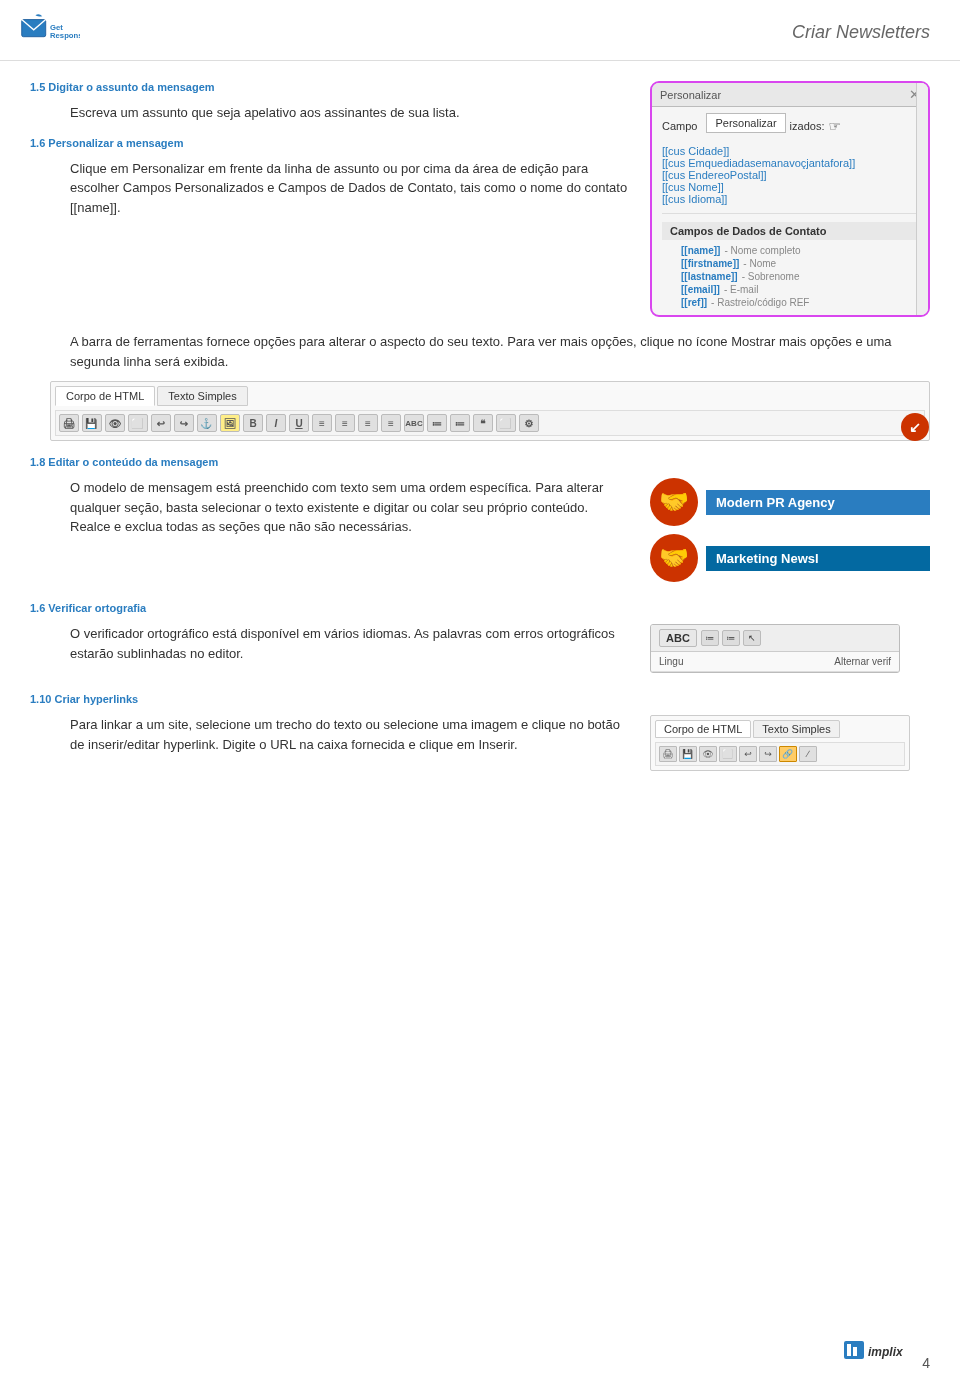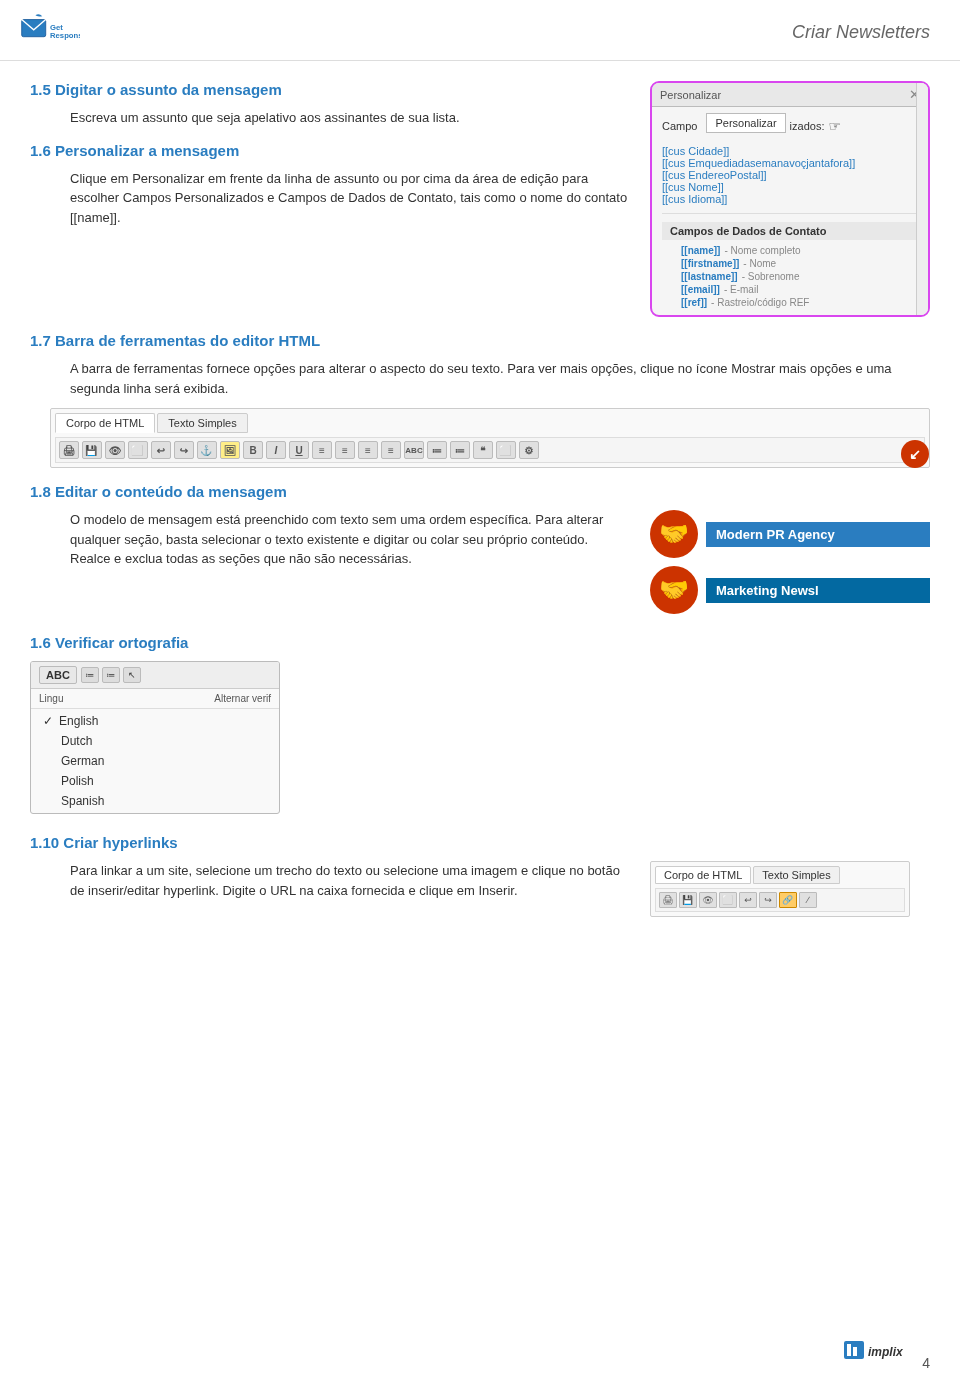--- a/index.html
+++ b/index.html
@@ -38,21 +38,21 @@
     }
 
     
     .content {
       padding: 20px 30px 20px 30px;
     }
 
     
     .section-heading {
       color: #2a7dc0;
-      font-size: 15px;
+      font-size: 11px;
       font-weight: bold;
       margin-bottom: 10px;
     }
 
     
     .two-col {
       display: flex;
       gap: 20px;
       margin-bottom: 20px;
     }
@@ -458,21 +458,20 @@
             </div>
           </div>
         </div>
 
         <div class="panel-scrollbar"></div>
       </div>
     </div>
   </div>
 
   <div class="section-block">
-    <div class="section-heading">1.7 Barra de ferramentas do editor HTML</div>
     <div class="indented">
       <div class="body-text">A barra de ferramentas fornece opções para alterar o aspecto do seu texto. Para ver mais opções, clique no ícone Mostrar mais opções e uma segunda linha será exibida.</div>
     </div>
 
     <div class="editor-toolbar-img" style="position:relative;margin-left:20px;">
 
       <div class="editor-tabs">
         <div class="editor-tab active">Corpo de HTML</div>
         <div class="editor-tab">Texto Simples</div>
       </div>
@@ -528,45 +527,41 @@
           </div>
         </div>
       </div>
     </div>
   </div>
 
   <div class="section-block">
     <div class="section-heading">1.6 Verificar ortografia</div>
 
     <div class="two-col">
+      <div class="col-left indented">
+        <div class="body-text">O verificador ortográfico está disponível em vários idiomas. As palavras com erros ortográficos estarão sublinhadas no editor.</div>
+      </div>
       <div class="col-right">
 
         <div class="spellcheck-panel">
 
           <div class="spellcheck-top">
             <span class="spellcheck-abc">ABC</span>
             <div class="spellcheck-icons">
               <div class="spellcheck-icon">≔</div>
               <div class="spellcheck-icon">≔</div>
               <div class="spellcheck-icon">↖</div>
             </div>
           </div>
 
           <div class="spellcheck-lingu">
             <span>Lingu</span>
             <span class="spellcheck-alterar">Alternar verif</span>
           </div>
 
-          <div class="spellcheck-language-list">
-            <div class="lang-item selected">English</div>
-            <div class="lang-item">Dutch</div>
-            <div class="lang-item">German</div>
-            <div class="lang-item">Polish</div>
-            <div class="lang-item">Spanish</div>
-          </div>
         </div>
       </div>
     </div>
   </div>
 
   <div class="section-block">
     <div class="section-heading">1.10 Criar hyperlinks</div>
 
     <div class="two-col">
       <div class="col-left indented">

